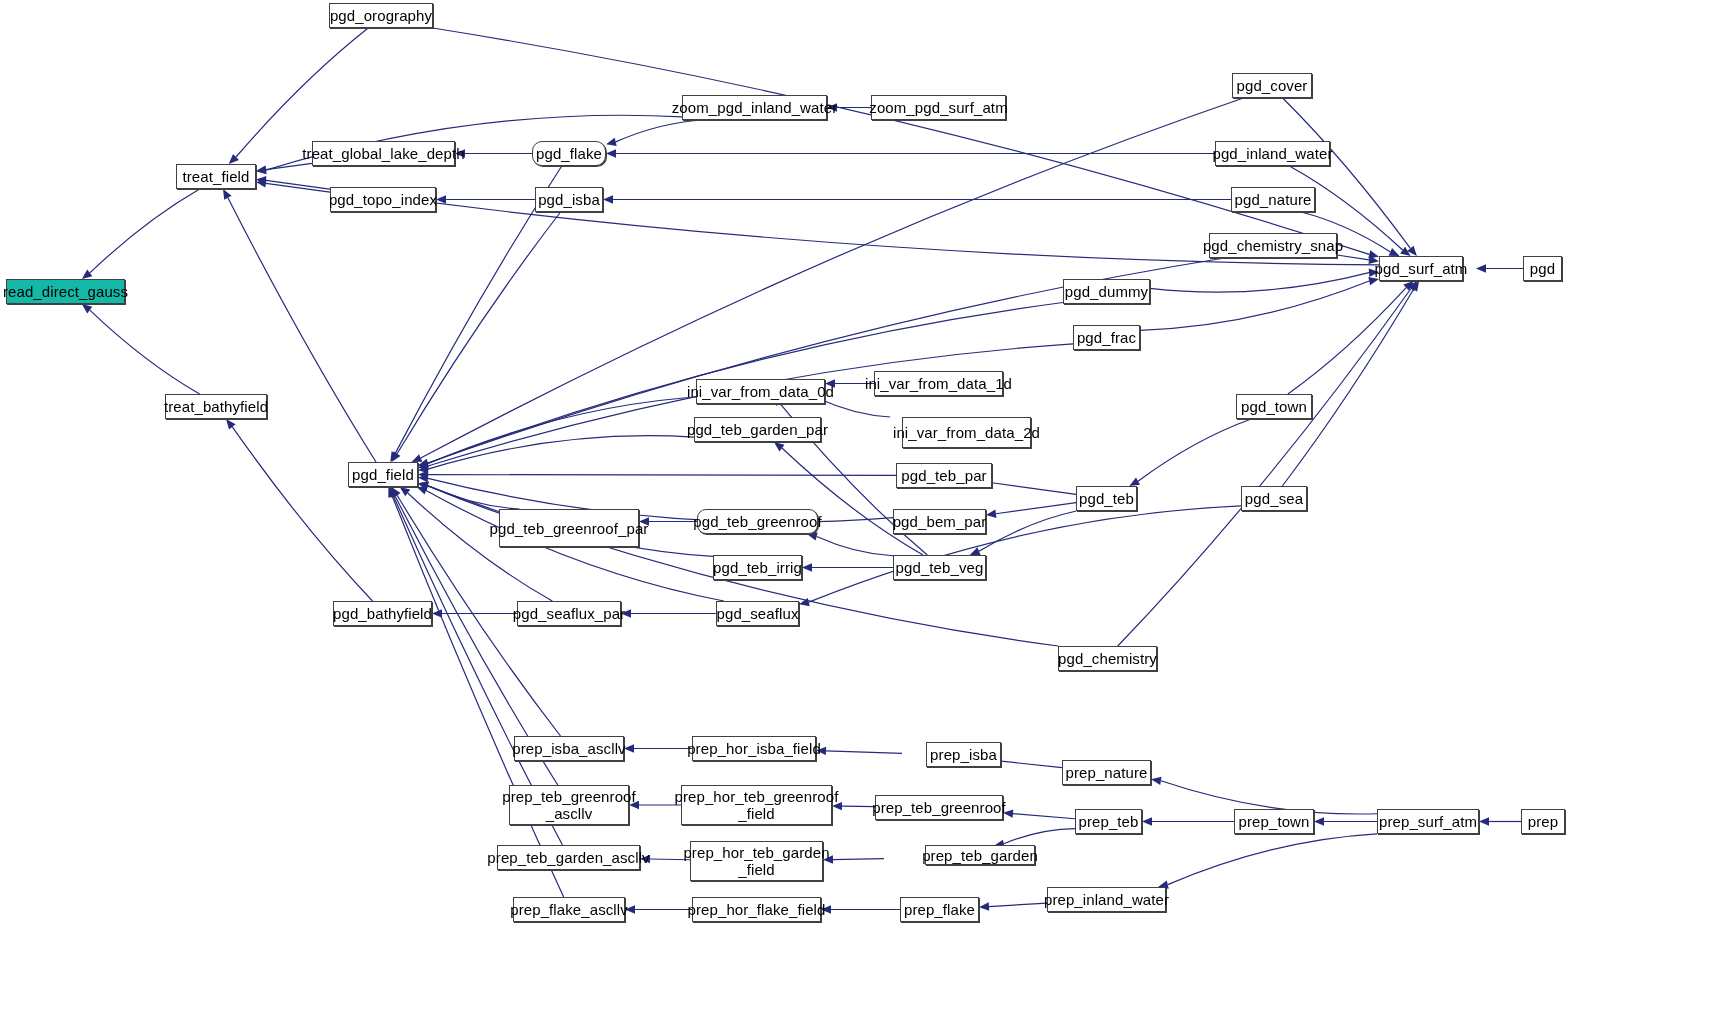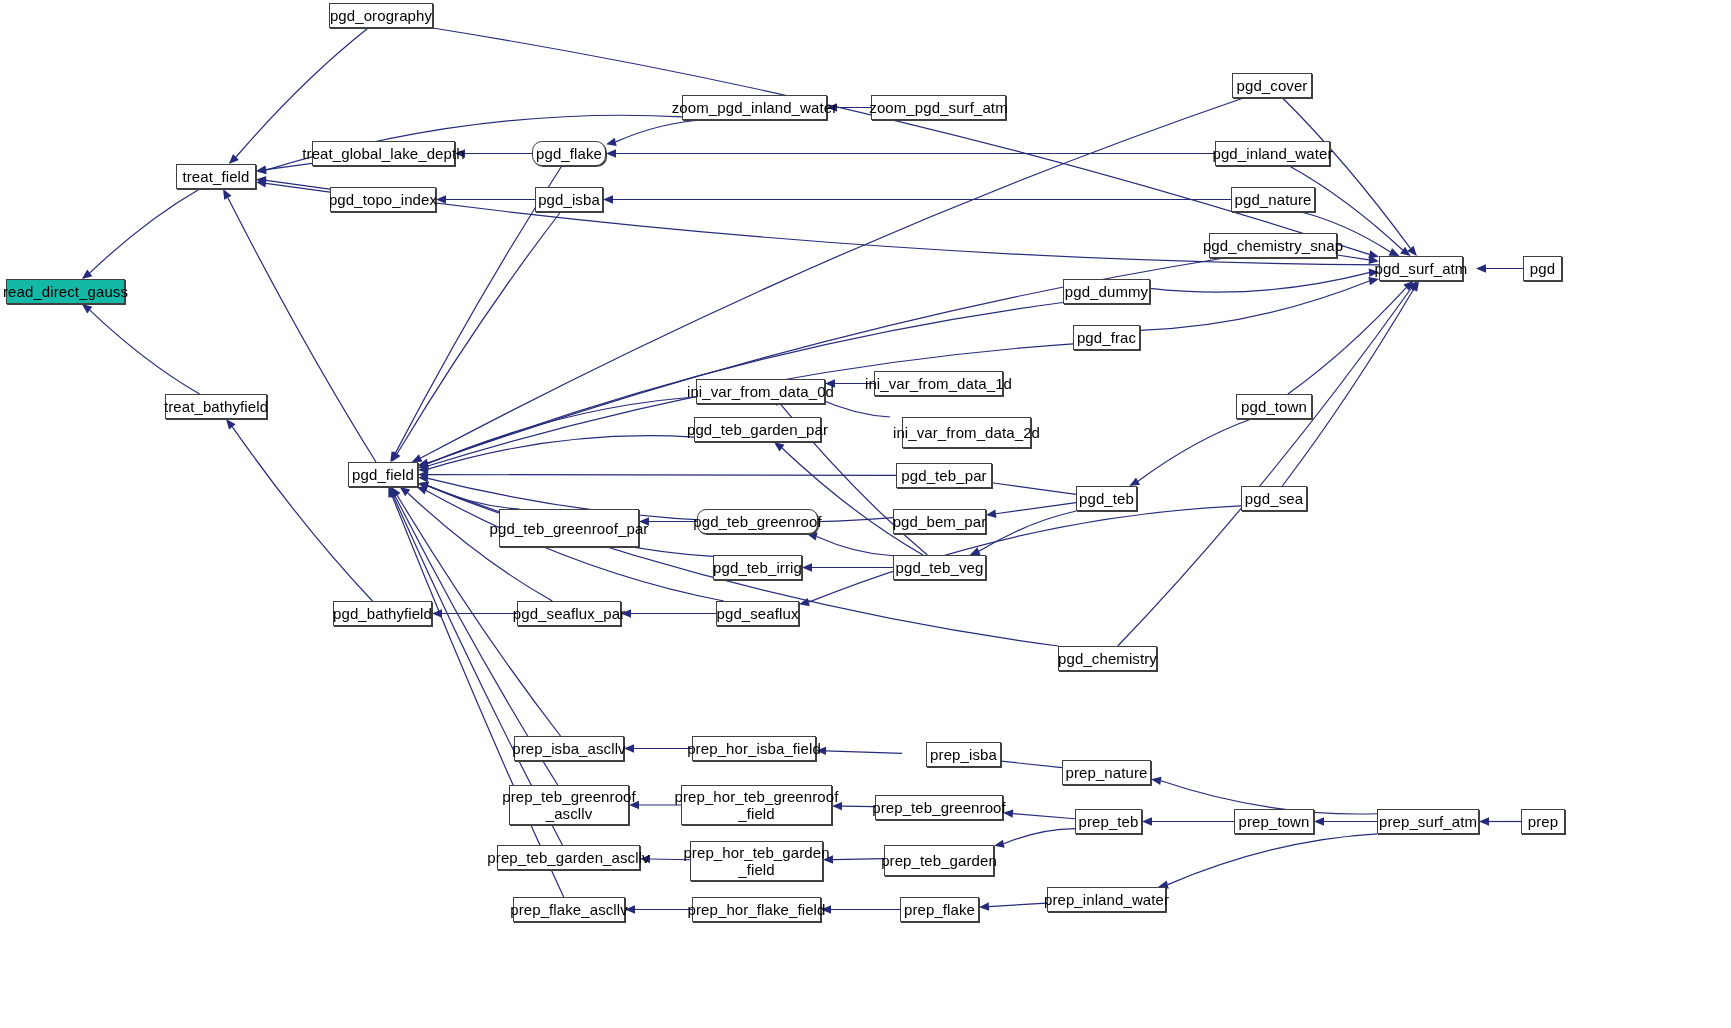--- a/index.html
+++ b/index.html
@@ -247,18 +247,18 @@
     <div class="node" style="left: 681px; top: 785px; width: 151px; height: 40px;">prep_hor_teb_greenroof
 _field</div>
     <div class="node" style="left: 875px; top: 795px; width: 128px; height: 25px;">prep_teb_greenroof</div>
     <div class="node" style="left: 1075px; top: 809px; width: 67px; height: 25px;">prep_teb</div>
     <div class="node" style="left: 1234px; top: 809px; width: 80px; height: 25px;">prep_town</div>
     <div class="node" style="left: 1377px; top: 809px; width: 102px; height: 25px;">prep_surf_atm</div>
     <div class="node" style="left: 1521px; top: 809px; width: 44px; height: 25px;">prep</div>
     <div class="node" style="left: 497px; top: 845px; width: 143px; height: 25px;">prep_teb_garden_ascllv</div>
     <div class="node" style="left: 690px; top: 841px; width: 133px; height: 40px;">prep_hor_teb_garden
 _field</div>
-    <div class="node" style="left: 884px; top: 845px; width: 110px; height: 31px;">prep_teb_garden</div>
+    <div class="node" style="left: 925px; top: 845px; width: 110px; height: 20px;">prep_teb_garden</div>
     <div class="node" style="left: 513px; top: 897px; width: 112px; height: 25px;">prep_flake_ascllv</div>
     <div class="node" style="left: 692px; top: 897px; width: 129px; height: 25px;">prep_hor_flake_field</div>
     <div class="node" style="left: 900px; top: 897px; width: 79px; height: 25px;">prep_flake</div>
     <div class="node" style="left: 1047px; top: 887px; width: 119px; height: 25px;">prep_inland_water</div>
   </div>
 
 </body></html>

